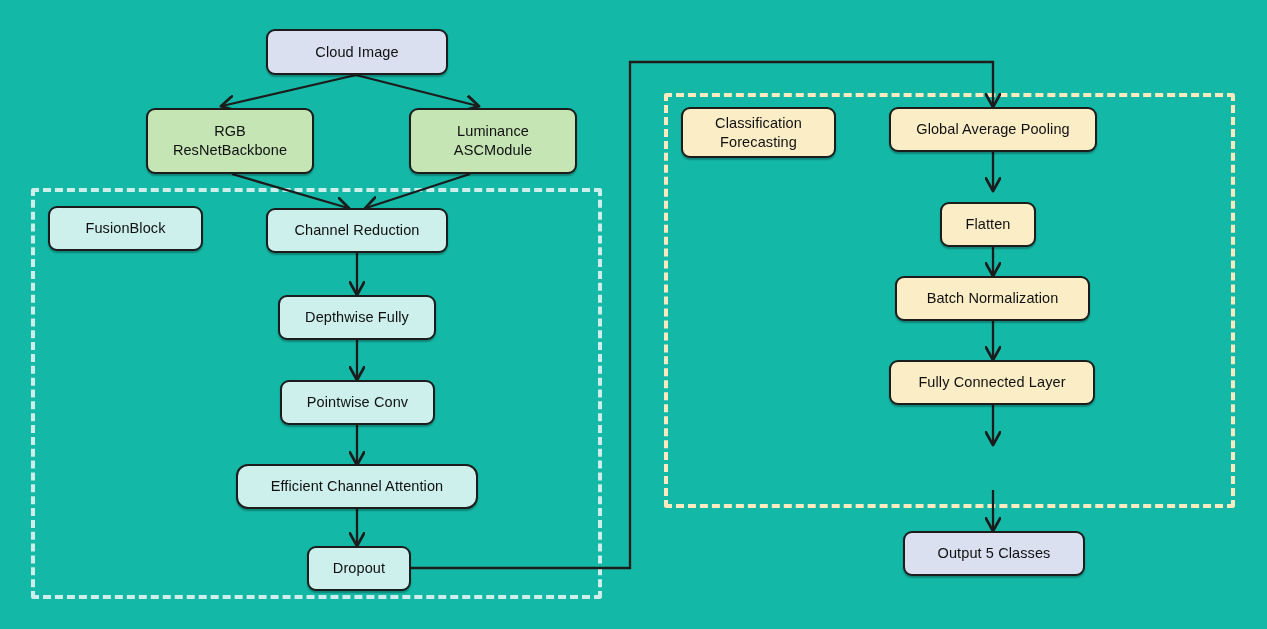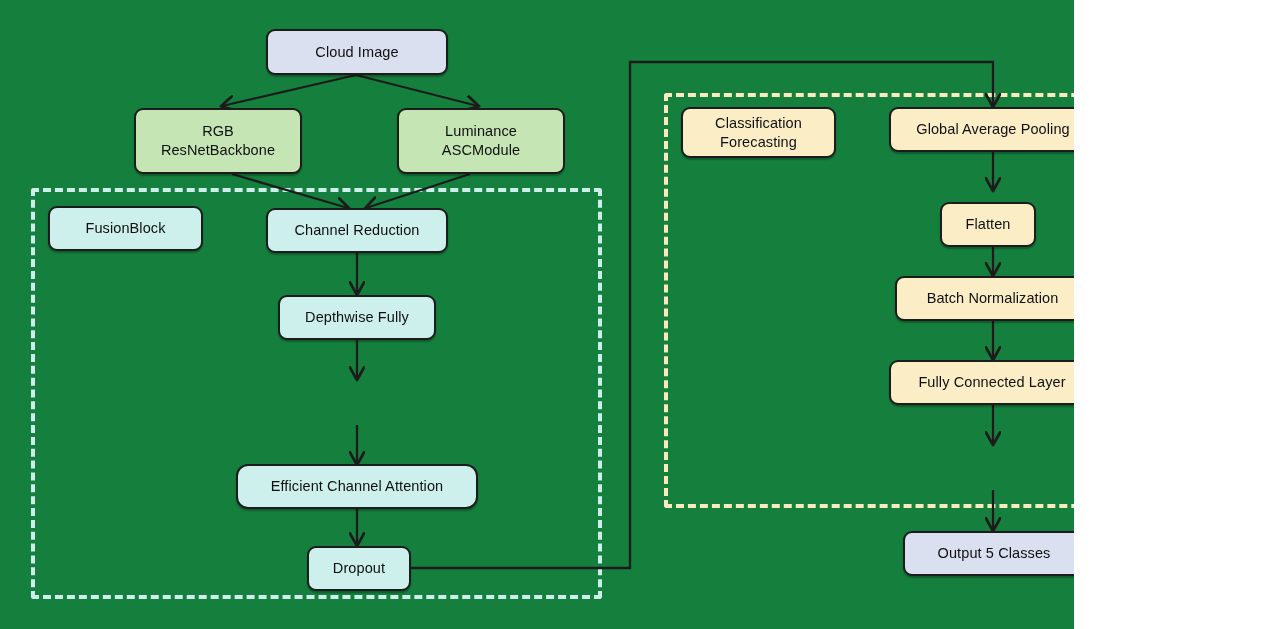--- a/index.html
+++ b/index.html
@@ -5,23 +5,23 @@
   html, body {
     margin: 0;
     padding: 0;
     background: #ffffff;
   }
   body {
     font-family: "Liberation Sans", sans-serif;
   }
   #canvas {
     position: relative;
-    width: 1074px;
+    width: 1267px;
     height: 629px;
-    background: #15803d;
+    background: #14b8a6;
     overflow: hidden;
   }
   #edges {
     position: absolute;
     left: 0; top: 0;
     width: 1267px;
     height: 629px;
     pointer-events: none;
   }
   .group-box {
@@ -45,21 +45,21 @@
     justify-content: center;
     text-align: center;
     color: #101010;
     font-size: 14.5px;
     line-height: 1.28;
     letter-spacing: 0.1px;
     box-shadow: 0 1.5px 1.5px rgba(0,0,0,0.28);
     padding: 2px 6px;
   }
   .n-lav  { background: #dbe0f1; }
-  .n-grn  { background: #c5e5b4; }
+  .n-grn  { background: #c5e5b4; margin-left: 12px; }
   .n-cyan { background: #cdf0ec; }
   .n-yel  { background: #fbeec6; }
   .node span { display: block; }
 </style>
 </head>
 <body>
 
 <div id="canvas">
 
   <div class="group-box group-fusion" style="left:31px; top:188px; width:571px; height:411px;"></div>
@@ -123,20 +123,23 @@
   </div>
 
   <div class="node n-cyan" style="left:266px; top:208px; width:182px; height:45px;">
     <span>Channel Reduction</span>
   </div>
 
   <div class="node n-cyan" style="left:278px; top:295px; width:158px; height:45px;">
     <span>Depthwise Fully</span>
   </div>
 
+  <div class="node n-cyan" style="left:280px; top:380px; width:155px; height:45px;">
+    <span>Pointwise Conv</span>
+  </div>
 
   <div class="node n-cyan" style="left:236px; top:464px; width:242px; height:45px;border-radius:12px;">
     <span>Efficient Channel Attention</span>
   </div>
 
   <div class="node n-cyan" style="left:307px; top:546px; width:104px; height:45px;">
     <span>Dropout</span>
   </div>
 
   <div class="node n-yel" style="left:681px; top:107px; width:155px; height:51px; flex-direction:column;">

